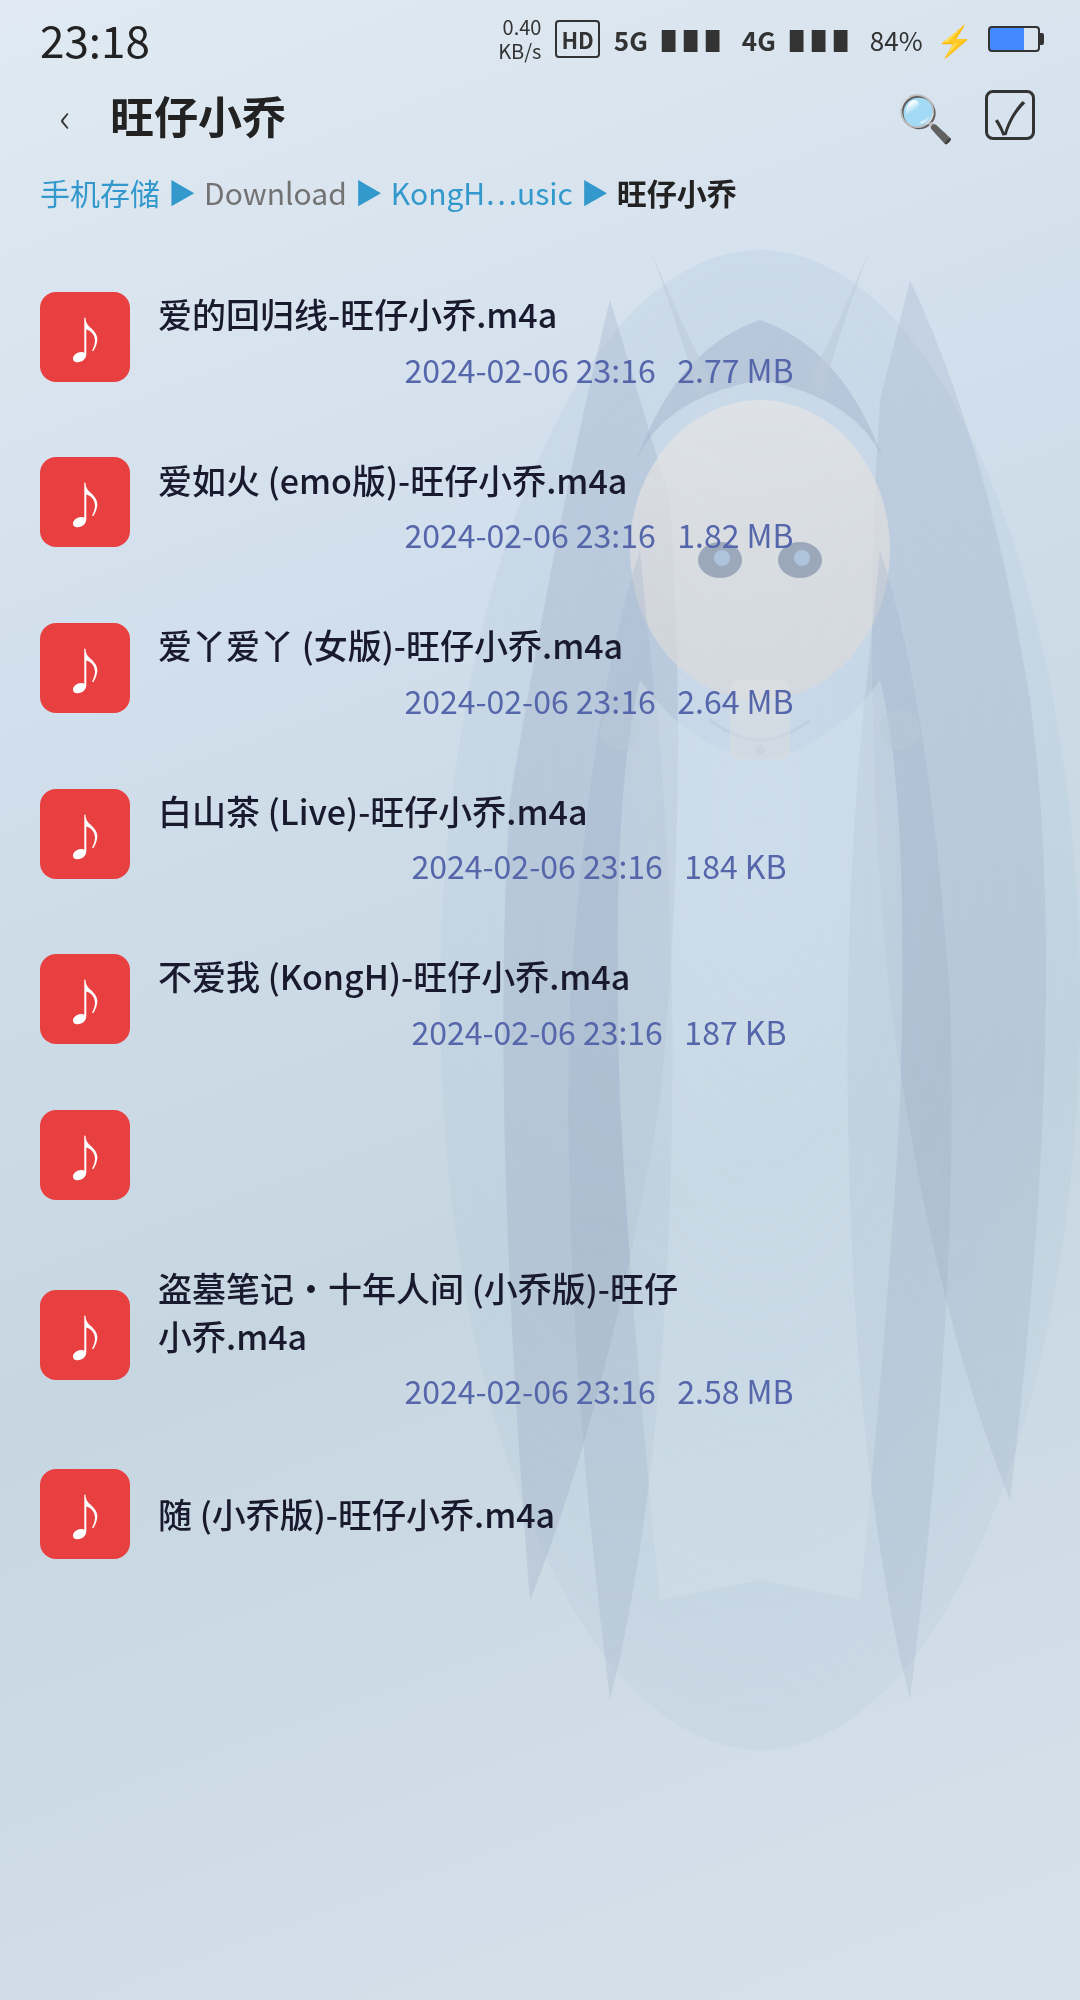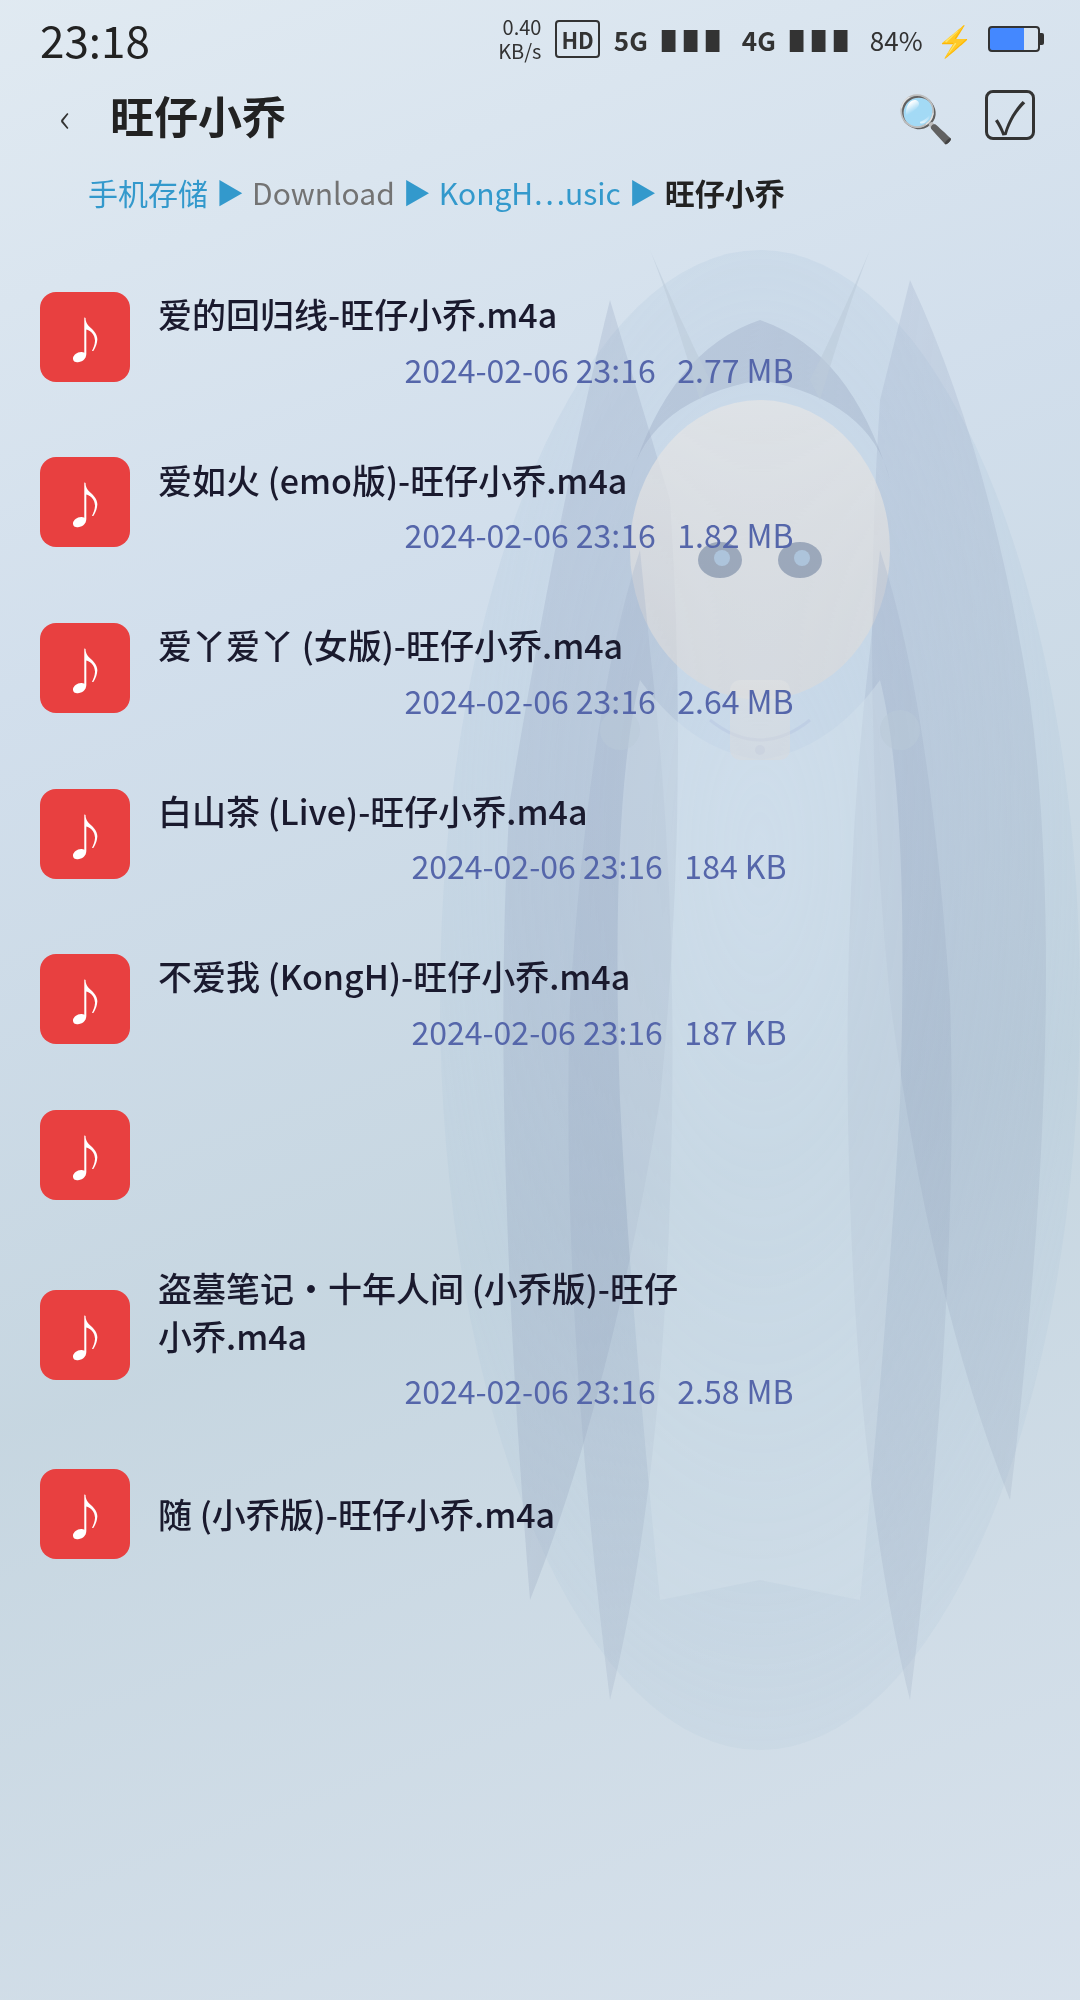--- a/index.html
+++ b/index.html
@@ -105,21 +105,20 @@
       cursor: pointer;
     }
 
     
     .breadcrumb {
       display: flex;
       align-items: center;
       padding: 10px 40px 30px 40px;
       flex-wrap: wrap;
       gap: 4px;
-      margin-left: 48px;
     }
 
     .breadcrumb-item {
       font-size: 30px;
       color: #3399cc;
     }
 
     .breadcrumb-item.active {
       color: #222;
       font-weight: 600;

